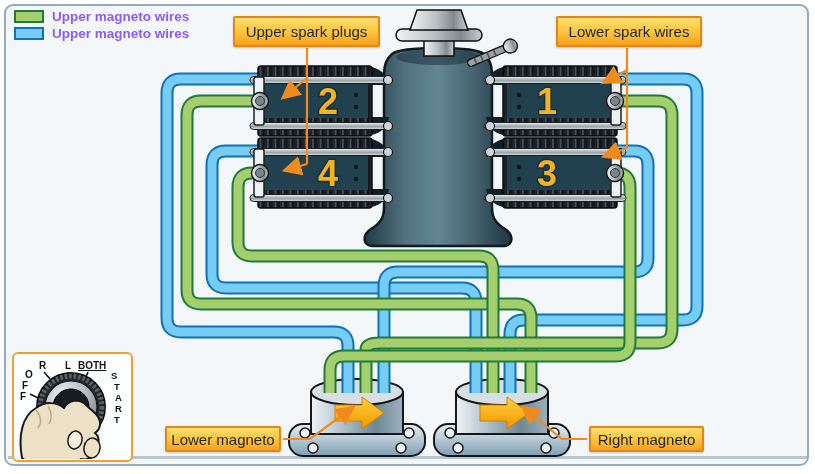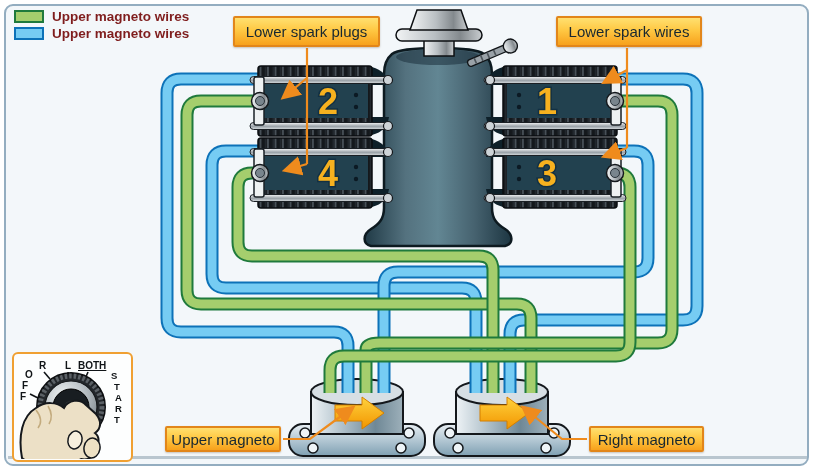--- a/index.html
+++ b/index.html
@@ -7,21 +7,21 @@
          font-family:"Liberation Sans",sans-serif;overflow:hidden;}
   .frame{position:absolute;left:4px;top:4px;width:805px;height:462px;
          background:#f3f7fa;border:2px solid #93adc0;border-radius:9px;box-sizing:border-box;}
   .divider{position:absolute;left:8px;top:456px;width:799px;height:3px;background:#b9c6cf;z-index:1;}
   .diagram{position:absolute;left:0;top:0;z-index:2;}
   .legend{position:absolute;left:14px;top:8px;z-index:3;}
   .legend-row{display:flex;align-items:center;height:17px;}
   .swatch{width:30px;height:13px;box-sizing:border-box;margin-right:8px;}
   .swatch.green{background:#a5ce6d;border:2px solid #1f7a3c;}
   .swatch.blue{background:#76ccf3;border:2px solid #0d72b8;}
-  .legend-label{font-size:13.5px;font-weight:bold;color:#7f1d1d;white-space:nowrap;}
+  .legend-label{font-size:13.5px;font-weight:bold;color:#8b5cf6;white-space:nowrap;}
   .plate{position:absolute;display:flex;align-items:center;justify-content:center;
          background:linear-gradient(#ffe070,#ffc843 45%,#f7a11c);
          border:2px solid #e2861a;border-radius:2px;font-size:15px;color:#182730;
          box-shadow:0 1px 2px rgba(70,40,0,.25);box-sizing:border-box;z-index:4;white-space:nowrap;}
   .plate.upper-spark{left:233px;top:16px;width:147px;height:31px;}
   .plate.lower-spark{left:556px;top:16px;width:146px;height:31px;}
   .plate.left-mag{left:165px;top:426px;width:116px;height:26px;}
   .plate.right-mag{left:589px;top:426px;width:115px;height:26px;text-align:center;}
   .switch-panel{position:absolute;left:12px;top:352px;width:121px;height:110px;
          background:#fdfefe;border:2.5px solid #f0a032;border-radius:6px;box-sizing:border-box;
@@ -253,23 +253,23 @@
     <div class="legend-row">
       <span class="swatch green"></span>
       <span class="legend-label">Upper magneto wires</span>
     </div>
     <div class="legend-row">
       <span class="swatch blue"></span>
       <span class="legend-label">Upper magneto wires</span>
     </div>
   </div>
 
-  <div class="plate upper-spark">Lower spark plugs</div>
+  <div class="plate upper-spark">Upper spark plugs</div>
   <div class="plate lower-spark">Lower spark wires</div>
-  <div class="plate left-mag">Upper magneto</div>
+  <div class="plate left-mag">Lower magneto</div>
   <div class="plate right-mag">Right magneto</div>
 
   <div class="switch-panel">
     <svg width="116" height="105" viewBox="0 0 116 105">
       <defs>
         <radialGradient id="ringSilver" cx="0.35" cy="0.3" r="0.9">
           <stop offset="0" stop-color="#f2f5f6"></stop>
             <stop offset="0.55" stop-color="#aeb6bb"></stop>
           <stop offset="1" stop-color="#666f75"></stop>
         </radialGradient>

